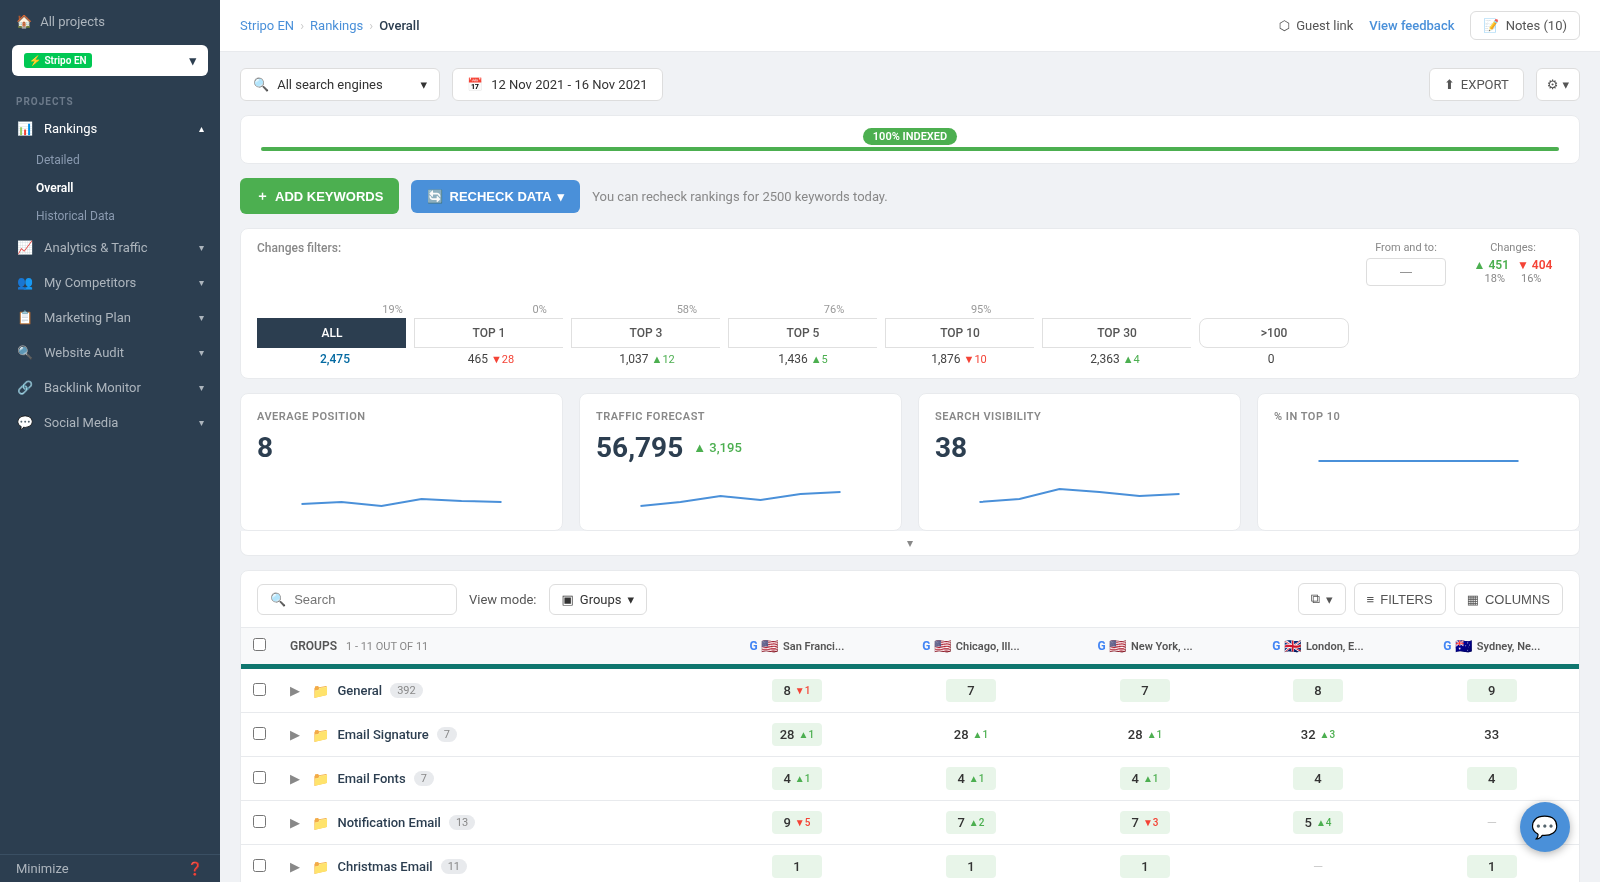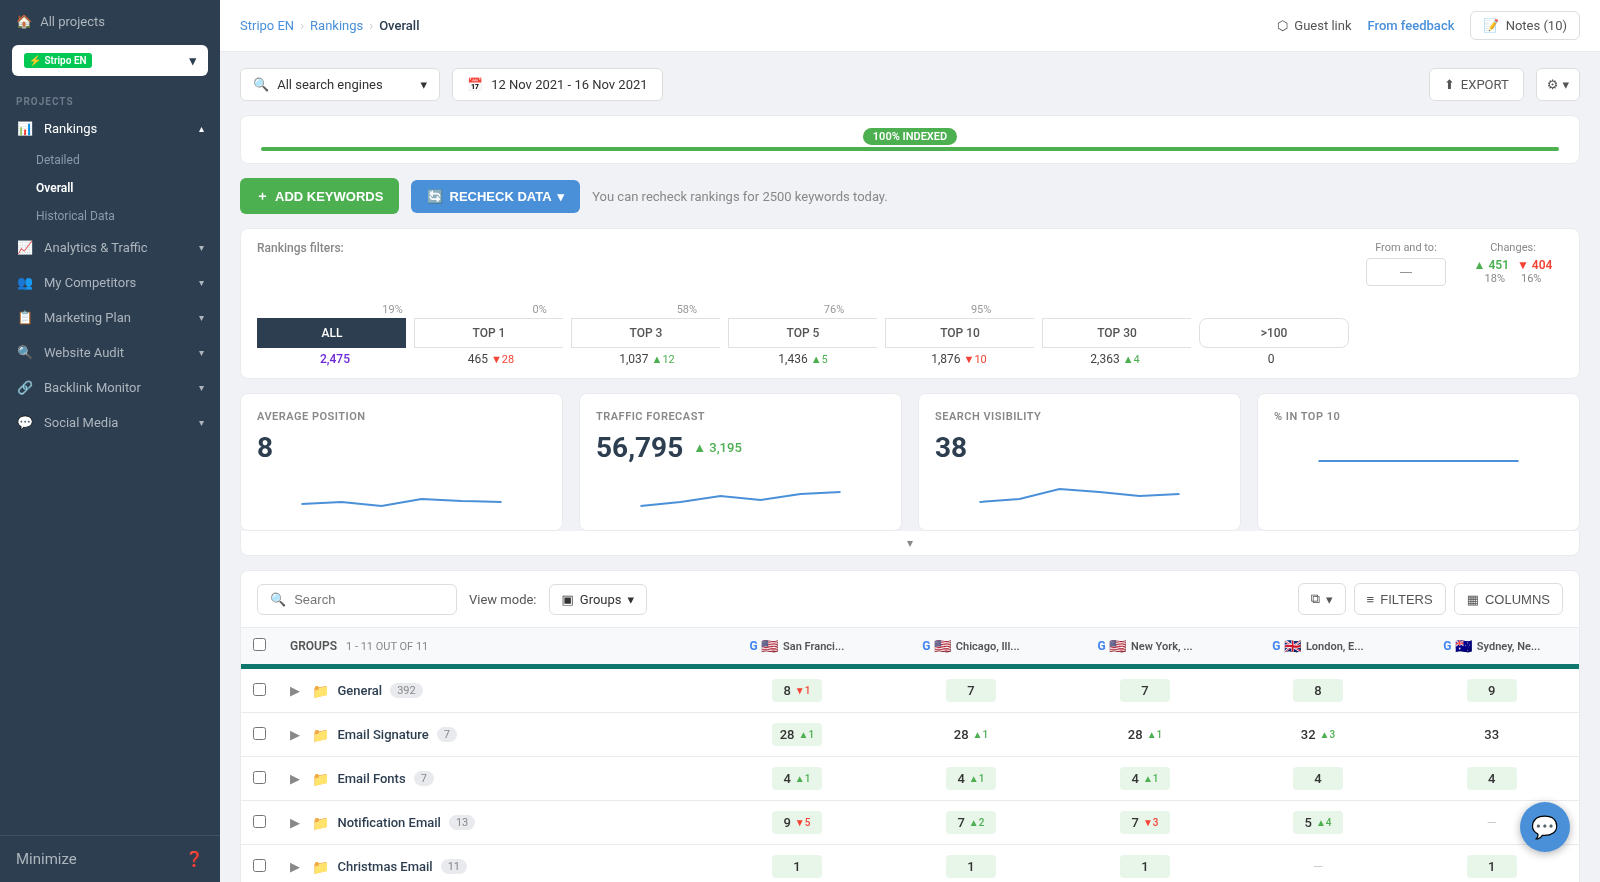--- a/index.html
+++ b/index.html
@@ -10,21 +10,21 @@
     .sidebar-all-projects { display: flex; align-items: center; gap: 8px; color: #adb5bd; font-size: 13px; padding: 14px 16px 8px; cursor: pointer; }
     .sidebar-project-selector { margin: 8px 12px; background: #fff; color: #2c3e50; border-radius: 6px; padding: 8px 12px; display: flex; align-items: center; justify-content: space-between; cursor: pointer; font-weight: 600; font-size: 13px; }
     .project-badge { background: #00c853; color: white; border-radius: 3px; padding: 2px 5px; font-size: 10px; display: flex; align-items: center; gap: 3px; }
     .projects-label { padding: 12px 16px 4px; font-size: 10px; font-weight: 700; color: #6c7a8a; letter-spacing: 1px; }
     .nav-item { padding: 10px 16px; display: flex; align-items: center; gap: 10px; cursor: pointer; color: #adb5bd; font-size: 13px; position: relative; }
     .nav-item.active { color: #fff; }
     .nav-item .chevron { margin-left: auto; font-size: 10px; }
     .nav-sub-item { padding: 7px 16px 7px 36px; font-size: 12px; color: #8a9ab0; cursor: pointer; }
     .nav-sub-item.active { color: #fff; font-weight: 600; }
     .nav-icon { width: 18px; text-align: center; }
-    .sidebar-footer { margin-top: auto; padding: 14px 16px; border-top: 1px solid #3a4f63; display: flex; align-items: center; justify-content: space-between; color: #adb5bd; font-size: 15px; cursor: pointer; }
+    .sidebar-footer { margin-top: auto; padding: 6px 16px; border-top: 1px solid #3a4f63; display: flex; align-items: center; justify-content: space-between; color: #adb5bd; font-size: 13px; cursor: pointer; }
 
     
     .main { flex: 1; display: flex; flex-direction: column; overflow: hidden; background: #f0f2f5; }
 
     
     .topbar { background: #fff; padding: 0 20px; height: 52px; display: flex; align-items: center; border-bottom: 1px solid #e8eaed; gap: 8px; }
     .breadcrumb { display: flex; align-items: center; gap: 6px; color: #888; font-size: 13px; flex: 1; }
     .breadcrumb span.sep { color: #ccc; }
     .breadcrumb .active { color: #2c3e50; font-weight: 500; }
     .topbar-actions { display: flex; align-items: center; gap: 16px; }
@@ -174,21 +174,21 @@
       <span class="sep">›</span>
       <span style="cursor:pointer;color:#4a90d9">Rankings</span>
       <span class="sep">›</span>
       <span class="active">Overall</span>
     </div>
     <div class="topbar-actions">
       <div class="guest-link">
         <span>⬡</span>
         <span>Guest link</span>
       </div>
-      <span class="leave-feedback">From feedback</span>
+      <span class="leave-feedback">View feedback</span>
       <div class="notes-btn">
         <span>📝</span>
         <span>Notes (10)</span>
       </div>
     </div>
   </div>
 
   <div class="content">
 
     <div class="filters-row">
@@ -231,21 +231,21 @@
         <span>RECHECK DATA</span>
         <span>▾</span>
       </button>
       <span class="recheck-info">You can recheck rankings for 2500 keywords today.</span>
     </div>
 
     <div class="position-filters-section">
       <div style="display:flex;align-items:flex-start;gap:12px;">
         <div style="flex:1;">
           <div style="display:flex;align-items:center;gap:6px;margin-bottom:6px;">
-            <span class="position-filters-label">Rankings filters:</span>
+            <span class="position-filters-label">Changes filters:</span>
           </div>
 
           <div style="display:flex;margin-left:62px;margin-bottom:2px;margin-top:40px;">
             <div style="flex:1;text-align:center;font-size:11px;color:#999;">19%</div>
             <div style="flex:1;text-align:center;font-size:11px;color:#999;">0%</div>
             <div style="flex:1;text-align:center;font-size:11px;color:#999;">58%</div>
             <div style="flex:1;text-align:center;font-size:11px;color:#999;">76%</div>
             <div style="flex:1;text-align:center;font-size:11px;color:#999;">95%</div>
             <div style="flex:1;"></div>
             <div style="flex:1;"></div>
@@ -255,21 +255,21 @@
             <div class="filter-tab active">ALL</div>
             <div class="filter-tab">TOP 1</div>
             <div class="filter-tab">TOP 3</div>
             <div class="filter-tab">TOP 5</div>
             <div class="filter-tab">TOP 10</div>
             <div class="filter-tab">TOP 30</div>
             <div class="filter-tab">&gt;100</div>
           </div>
 
           <div style="display:flex;padding-top:4px;">
-            <div style="flex:1;text-align:center;font-size:12px;color:#6d28d9;font-weight:500;">2,475</div>
+            <div style="flex:1;text-align:center;font-size:12px;color:#0369a1;font-weight:500;">2,475</div>
             <div style="flex:1;text-align:center;font-size:12px;color:#444;">
               <span>465</span>
               <span style="color:#f44336;font-size:11px;"> ▼<span>28</span></span>
             </div>
             <div style="flex:1;text-align:center;font-size:12px;color:#444;">
               <span>1,037</span>
               <span style="color:#4caf50;font-size:11px;"> ▲<span>12</span></span>
             </div>
             <div style="flex:1;text-align:center;font-size:12px;color:#444;">
               <span>1,436</span>

